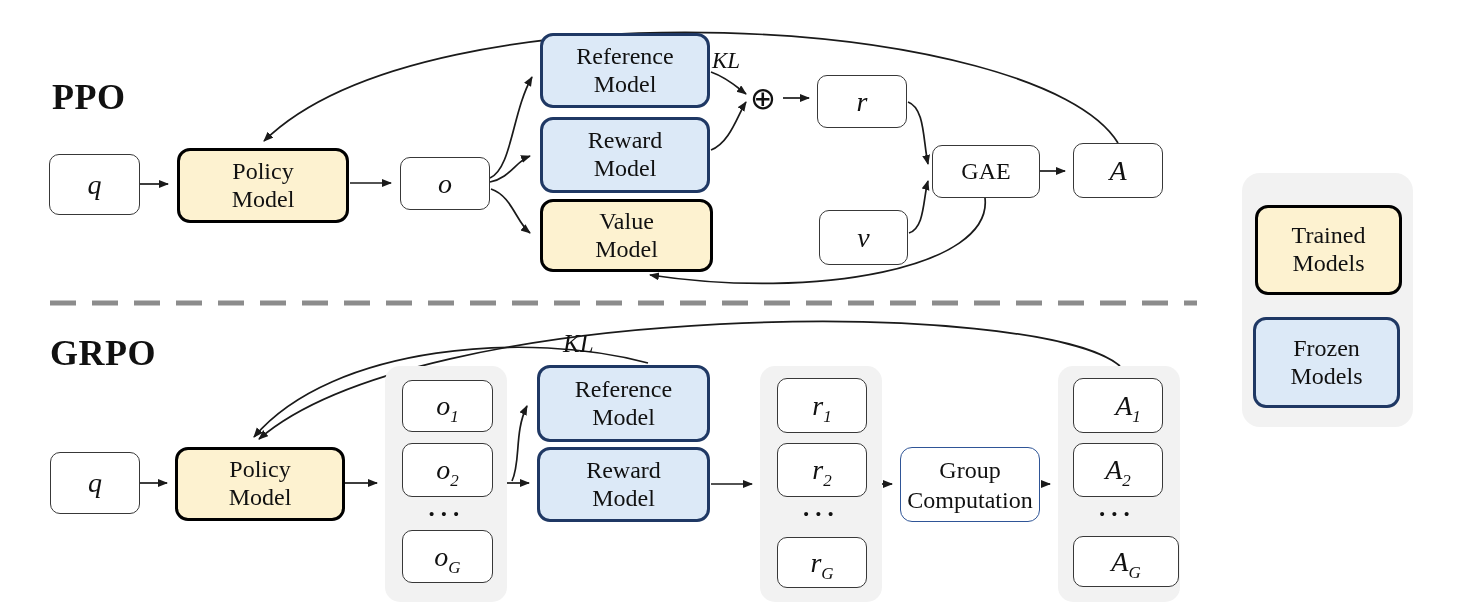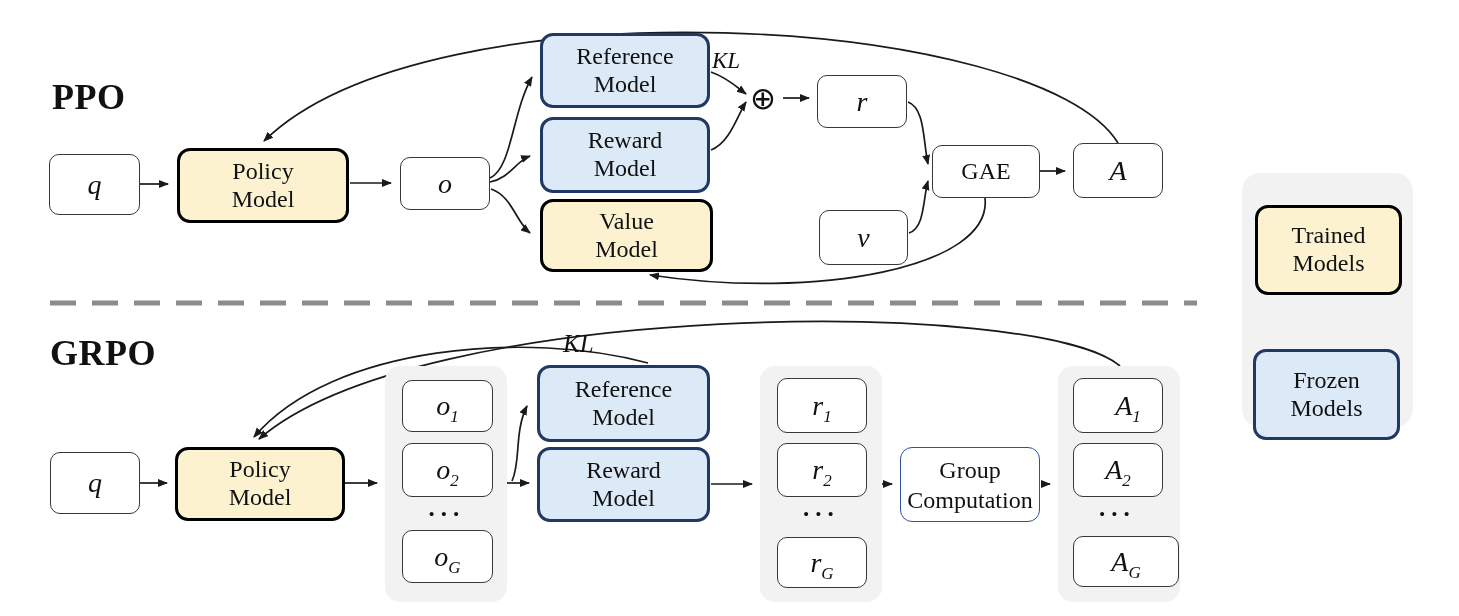--- a/index.html
+++ b/index.html
@@ -185,18 +185,18 @@
   <div class="dots" style="left:1073px;top:503px;width:90px;height:22px;">•••</div>
   <div class="box" style="left:1073px;top:536px;width:106px;height:51px;align-items:center;">
     <span class="math"><i>A</i><sub>G</sub></span>
   </div>
 
   <div class="box group" style="left:1242px;top:173px;width:171px;height:254px;border-radius:18px;"></div>
   <div class="box trained" style="left:1255px;top:205px;width:147px;height:90px;">
     <span class="label">Trained
 Models</span>
   </div>
-  <div class="box frozen" style="left:1253px;top:317px;width:147px;height:91px;margin-top:32px;">
+  <div class="box frozen" style="left:1253px;top:317px;width:147px;height:91px;">
     <span class="label">Frozen
 Models</span>
   </div>
 
 </div>
 
 </body></html>

